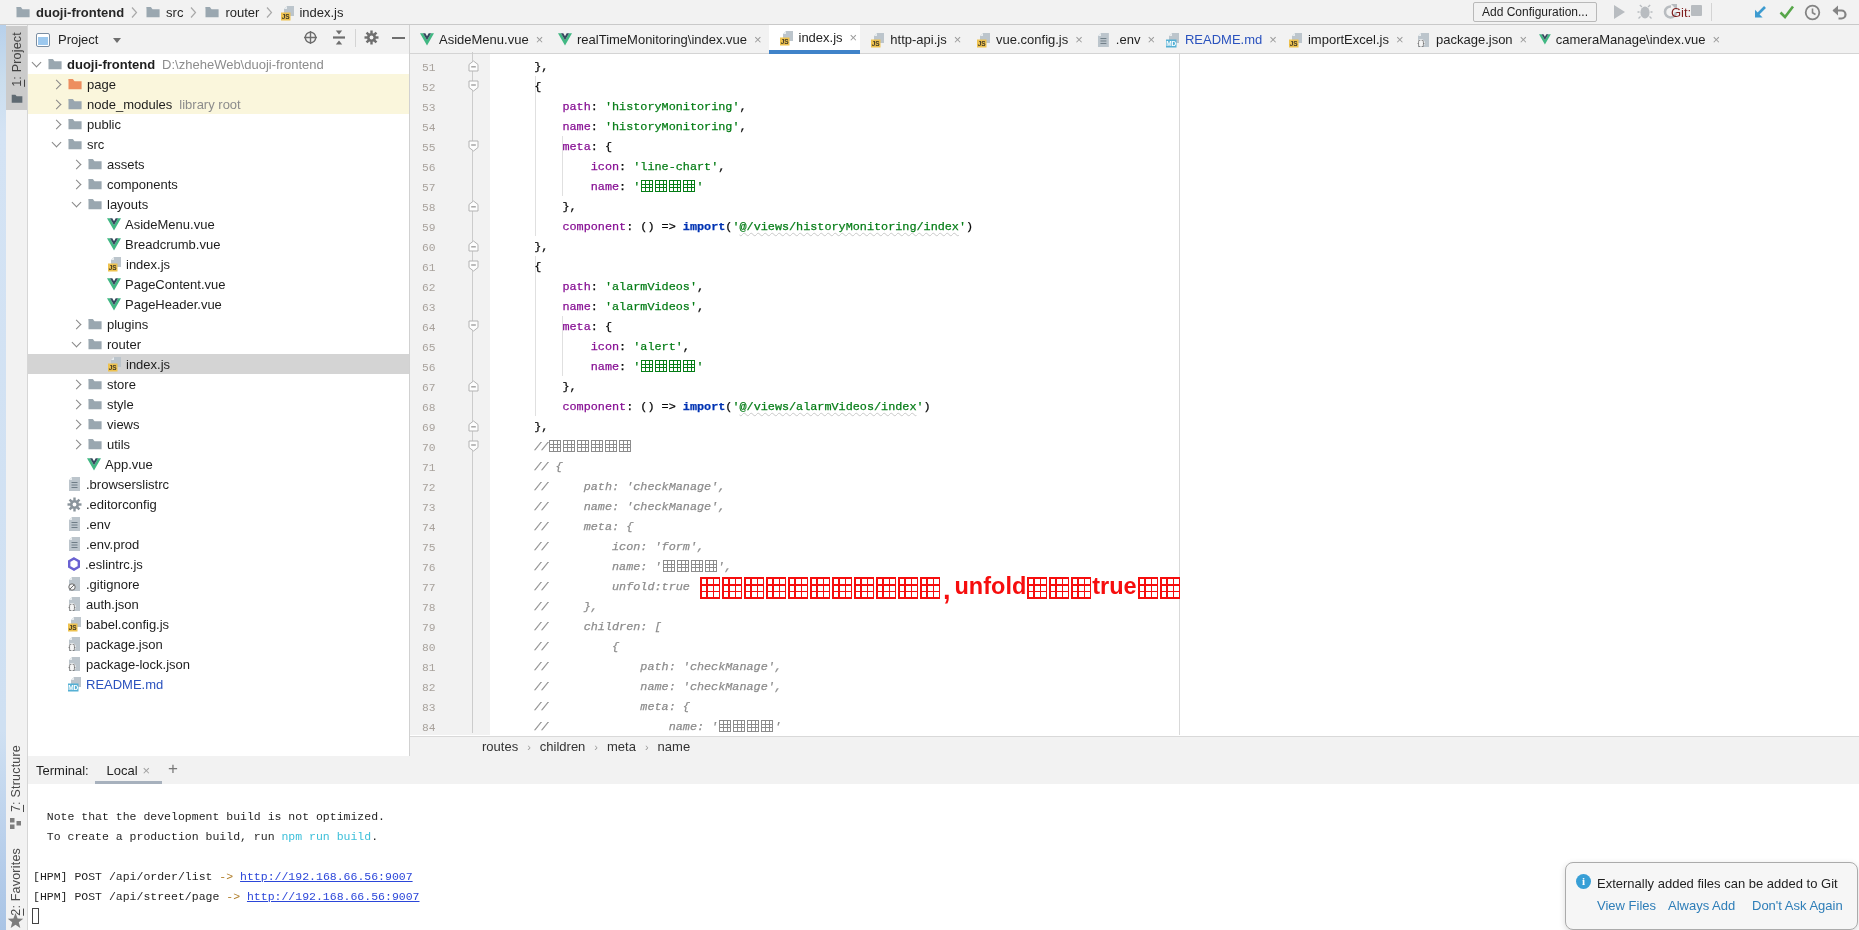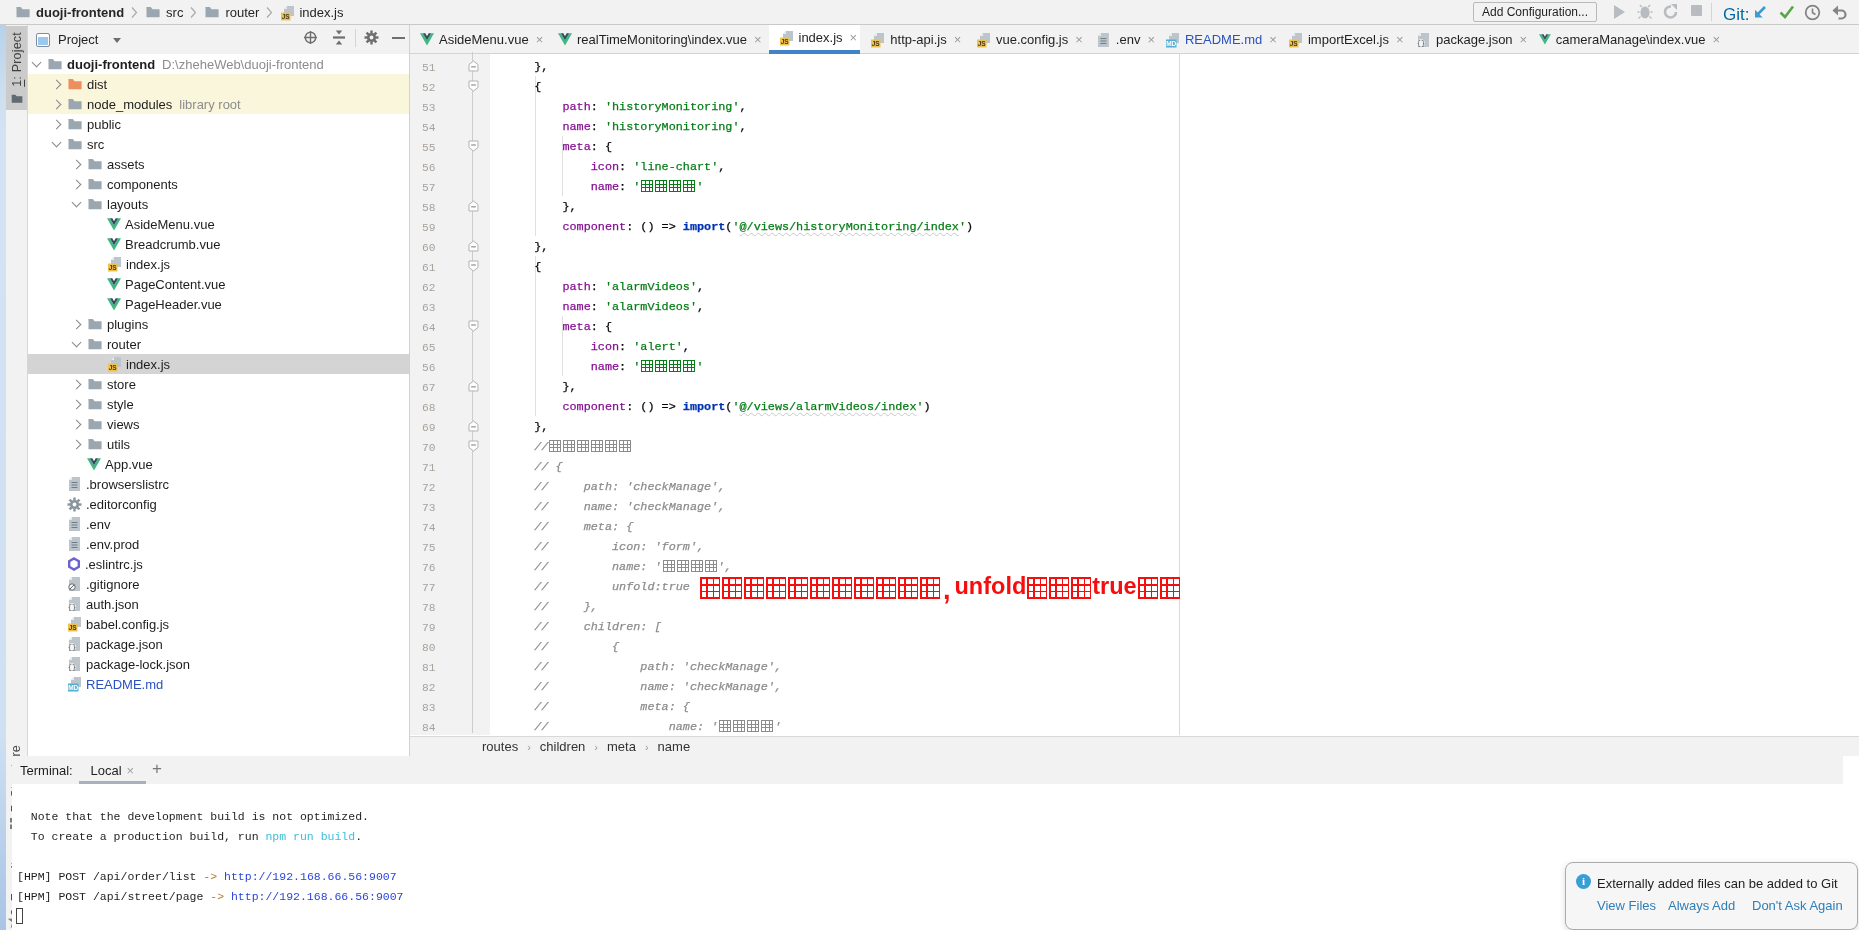--- a/index.html
+++ b/index.html
@@ -8,21 +8,21 @@
 .abs{position:absolute}
 
 #topbar{position:absolute;left:0;top:0;width:1859px;height:25px;background:#f2f2f2;border-bottom:1px solid #c9c9c9}
 #crumbs{position:absolute;left:15px;top:0;height:24px;display:flex;align-items:center;font-size:13px;color:#262626}
 #crumbs .b{font-weight:bold}
 #crumbs svg{margin-right:5px}
 #toolbar{position:absolute;left:0;top:0;width:1859px;height:24px}
 #addcfg{position:absolute;left:1473px;top:2px;width:124px;height:20px;border:1px solid #b9b9b9;border-radius:2px;font-size:12px;color:#1f1f1f;text-align:center;line-height:18px}
 .tbi{position:absolute;top:4px}
 #tsep{position:absolute;left:1711px;top:3px;width:1px;height:18px;background:#d4d4d4}
-#gitlbl{position:absolute;left:1723px;top:5px;font-size:17px;color:#0369a1}
+#gitlbl{position:absolute;left:1671px;top:5px;font-size:13px;color:#7f1d1d}
 
 #bluestrip{position:absolute;left:0;top:25px;width:6px;height:905px;background:linear-gradient(180deg,#b7d0eb 0%,#cadded 6%,#d4e3f4 12%,#cfe0f2 78%,#b3cbe9 94%,#a9c4e5 100%)}
 #lstrip{position:absolute;left:6px;top:25px;width:22px;height:905px;background:#f2f2f2;border-right:1px solid #d6d6d6}
 #ptab{position:absolute;left:6px;top:26px;width:21px;height:84px;background:#cbcbcb}
 .vtxt{writing-mode:vertical-rl;transform:rotate(180deg);font-size:12.5px;color:#424242;letter-spacing:0.2px}
 #ptab .vtxt{position:absolute;left:4px;top:6px}
 #ptab svg{position:absolute;left:4px;top:66px}
 #stx{position:absolute;left:9px;top:745px}
 #sticon{position:absolute;left:9px;top:816px}
 #fvx{position:absolute;left:9px;top:848px}
@@ -63,29 +63,29 @@
 .ig{position:absolute;width:1px;background:#e0e0e0}
 #mline{position:absolute;left:769px;top:29px;width:1px;height:681px;background:#d9d9d9}
 #ebc{position:absolute;left:0;top:711px;width:100%;height:20px;background:#f2f2f2;border-top:1px solid #d9d9d9;display:flex;align-items:center;font-size:13px;color:#333}
 #ebc .sep{color:#9a9a9a;margin:0 9px;font-size:11px}
 
 #redann{position:absolute;left:289px;top:544px;color:#f60d0d;font-size:23.5px;font-weight:bold;white-space:nowrap;display:flex;align-items:flex-start}
 
 .cj{display:inline-block;width:12px;height:11.5px;margin:0 1px;background:repeating-linear-gradient(0deg,currentColor 0 1px,transparent 1px 3.6px),repeating-linear-gradient(90deg,currentColor 0 1px,transparent 1px 3.8px),linear-gradient(currentColor,currentColor) 0 100%/100% 1px no-repeat,linear-gradient(currentColor,currentColor) 100% 0/1px 100% no-repeat;vertical-align:-1.5px}
 .cjr{display:inline-block;width:20px;height:22px;margin:8px 1px 0 1px;background:repeating-linear-gradient(0deg,currentColor 0 1.8px,transparent 1.8px 6.7px),repeating-linear-gradient(90deg,currentColor 0 1.8px,transparent 1.8px 6.3px),linear-gradient(currentColor,currentColor) 0 100%/100% 1.8px no-repeat}
 
-#term{position:absolute;left:12px;top:756px;width:1831px;height:174px;background:#fff}
+#term{position:absolute;left:28px;top:756px;width:1831px;height:174px;background:#fff}
 #thead{position:absolute;left:0;top:0;width:100%;height:28px;background:#f2f2f2}
 #thead .lb{position:absolute;left:8px;top:7px;font-size:13px;color:#1f1f1f}
 #tltab{position:absolute;left:66.5px;top:0;width:67px;height:28px;border-bottom:3px solid #a7b1bd}
 #tltab .t{position:absolute;left:12px;top:7px;font-size:13px;color:#1f1f1f}
 #tltab .x{position:absolute;left:48px;top:7px;font-size:13px;color:#a0a0a0}
 #tplus{position:absolute;left:140px;top:3px;font-size:17px;color:#777;font-weight:normal}
 #tbody{position:absolute;left:5px;top:51px;font-family:"Liberation Mono",monospace;font-size:11.5px;line-height:20px;color:#1f1f1f;white-space:pre}
-#tbody .lk{color:#2b46d9;}
+#tbody .lk{color:#2b46d9;text-decoration:underline}
 #tbody .cy{color:#3bbfd9}
 #tbody .ar{color:#b07d28}
 #cursor{position:absolute;left:4px;top:152px;width:7px;height:16px;border:1px solid #444}
 
 #notif{position:absolute;left:1565px;top:862px;width:293px;height:68px;background:#f6f6f6;border:1px solid #ababab;border-radius:8px;box-shadow:0 2px 6px rgba(0,0,0,.15)}
 #notif .ttl{position:absolute;left:31px;top:13px;font-size:13px;color:#1f1f1f}
 #notif .lnk{position:absolute;top:35px;font-size:13px;color:#2e7eb8}
 #notif .ico{position:absolute;left:10px;top:11px;width:15px;height:15px;border-radius:50%;background:#389fd6;color:#fff;font-size:11px;font-weight:bold;text-align:center;line-height:15px;font-family:"Liberation Serif",serif}
 </style>
 </head>
@@ -223,21 +223,21 @@
 <div class="r ylw" style="padding-left:21px">
         <span class="cv">
           <span class="chr"></span>
         </span>
         <span class="ic">
           <svg width="16" height="16" viewBox="0 0 16 16">
             <path fill="#ed8e5f" d="M1.5 3.5h4.5l1.6 1.8h7v8H1.5z"></path>
             <path fill="#ed8e5f" d="M1.5 3h4.2l1 1.2H1.5z"></path>
           </svg>
         </span>
-        <span class="nm" style="">dist</span>
+        <span class="nm" style="">page</span>
       </div>
 <div class="r ylw" style="padding-left:21px">
         <span class="cv">
           <span class="chr"></span>
         </span>
         <span class="ic">
           <svg width="16" height="16" viewBox="0 0 16 16">
             <path fill="#9aa7b0" d="M1.5 3.5h4.5l1.6 1.8h7v8H1.5z"></path>
             <path fill="#9aa7b0" d="M1.5 3h4.2l1 1.2H1.5z"></path>
           </svg>

